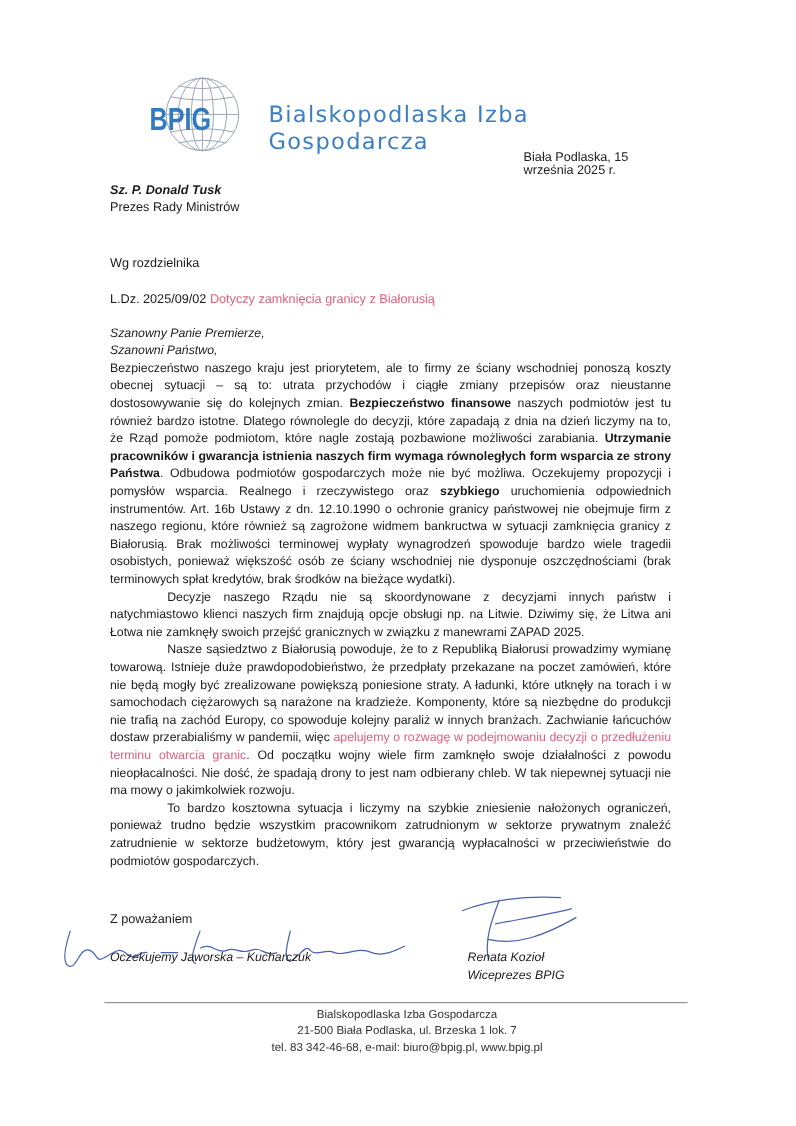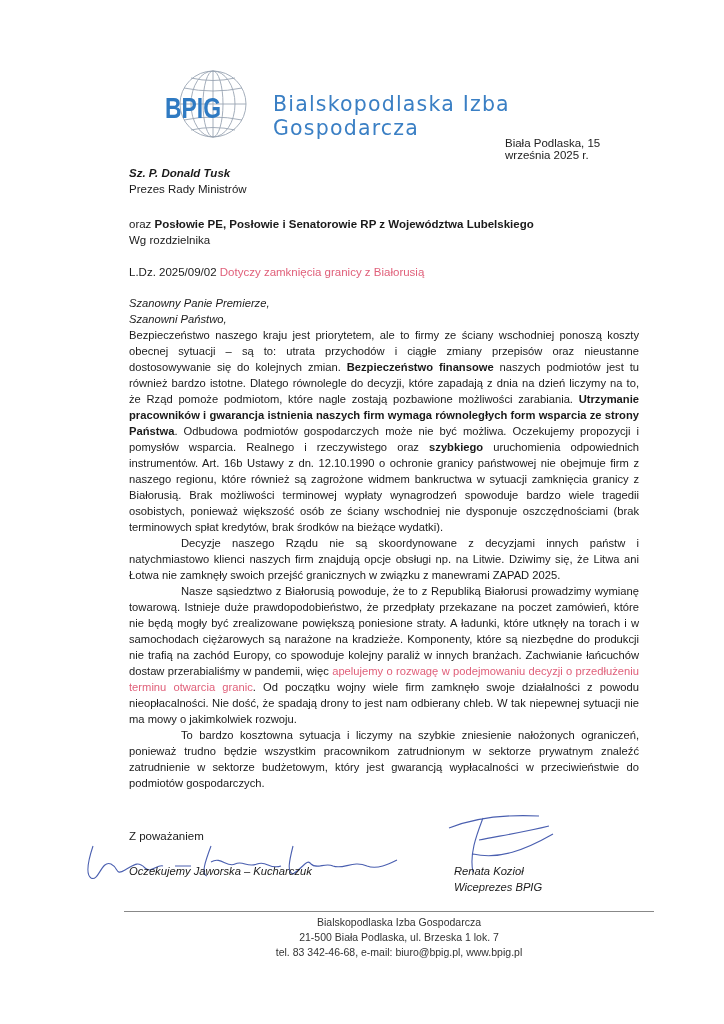--- a/index.html
+++ b/index.html
@@ -1,18 +1,18 @@
 <!DOCTYPE html>
 <html><head>
 <meta charset="utf-8">
 <style>
   html, body { margin: 0; padding: 0; background: #ffffff; }
   body { width: 724px; height: 1024px; position: relative; overflow: hidden;
          font-family: "Liberation Sans", sans-serif; color: #1a1a1a; }
-  .page { position: absolute; left: 0; top: 0; width: 616px; height: 1024px; margin-left: 29px; }
+  .page { position: absolute; left: 0; top: 0; width: 616px; height: 1024px; }
 
   
   .logo { position: absolute; left: 132px; top: 68px; width: 90px; height: 72px; }
   .org-title { position: absolute; left: 244px; top: 92px; font-size: 20.5px; color: #3a7fc4;
                letter-spacing: 1.2px; font-family: "DejaVu Sans", sans-serif; }
   .date { position: absolute; left: 440px; top: 137px; font-size: 11.5px; color: #222; padding-left: 36px; }
 
   
   .addr { position: absolute; left: 100px; font-size: 11.5px; line-height: 16px; }
   .addr-name { top: 165px; font-weight: bold; font-style: italic; }
@@ -63,24 +63,20 @@
       </g>
       <text x="4" y="50" font-family="Liberation Sans, sans-serif" font-weight="bold" font-size="29" fill="#2f7ac2" textLength="56" lengthAdjust="spacingAndGlyphs">BPIG</text>
     </svg>
   </div>
 
   <div class="org-title">Bialskopodlaska Izba Gospodarcza</div>
   <div class="date">Biała Podlaska, 15 września 2025 r.</div>
 
   <div class="addr addr-name">Sz. P. Donald Tusk</div>
   <div class="addr addr-title">Prezes Rady Ministrów</div>
-  <div class="addr addr-also">
-    <span>oraz</span>
-    <b>Posłowie PE, Posłowie i Senatorowie RP z Województwa Lubelskiego</b>
-  </div>
   <div class="addr addr-list">Wg rozdzielnika</div>
   <div class="addr ref">
     <b>L.Dz. 2025/09/02</b>
     <span class="pink">Dotyczy zamknięcia granicy z Białorusią</span>
   </div>
 
   <div class="body">
     <p class="salutation">Szanowny Panie Premierze,</p>
     <p class="salutation">Szanowni Państwo,</p>
     <p><span>Bezpieczeństwo naszego kraju jest priorytetem, ale to firmy ze ściany wschodniej ponoszą koszty obecnej sytuacji – są to: utrata przychodów i ciągłe zmiany przepisów oraz nieustanne dostosowywanie się do kolejnych zmian. </span><b>Bezpieczeństwo finansowe</b><span> naszych podmiotów jest tu również bardzo istotne. Dlatego równolegle do decyzji, które zapadają z dnia na dzień liczymy na to, że Rząd pomoże podmiotom, które nagle zostają pozbawione możliwości zarabiania. </span><b>Utrzymanie pracowników i gwarancja istnienia naszych firm wymaga równoległych form wsparcia ze strony Państwa</b><span>. Odbudowa podmiotów gospodarczych może nie być możliwa. Oczekujemy propozycji i pomysłów wsparcia. Realnego i rzeczywistego oraz </span><b>szybkiego</b><span> uruchomienia odpowiednich instrumentów. Art. 16b Ustawy z dn. 12.10.1990 o ochronie granicy państwowej nie obejmuje firm z naszego regionu, które również są zagrożone widmem bankructwa w sytuacji zamknięcia granicy z Białorusią. Brak możliwości terminowej wypłaty wynagrodzeń spowoduje bardzo wiele tragedii osobistych, ponieważ większość osób ze ściany wschodniej nie dysponuje oszczędnościami (brak terminowych spłat kredytów, brak środków na bieżące wydatki).</span></p>

